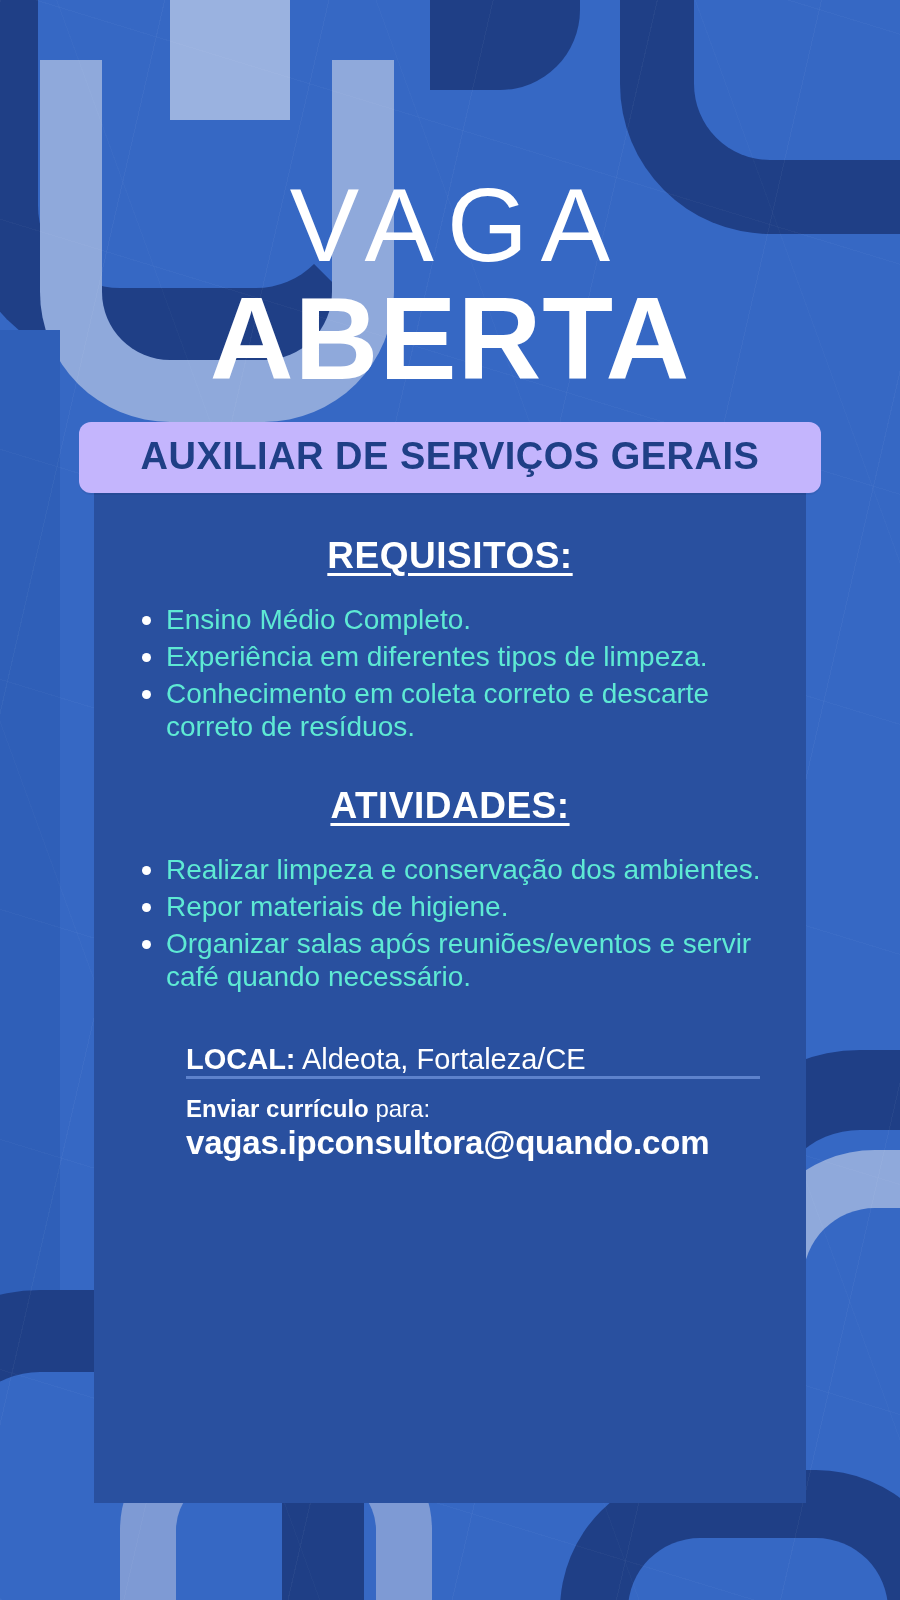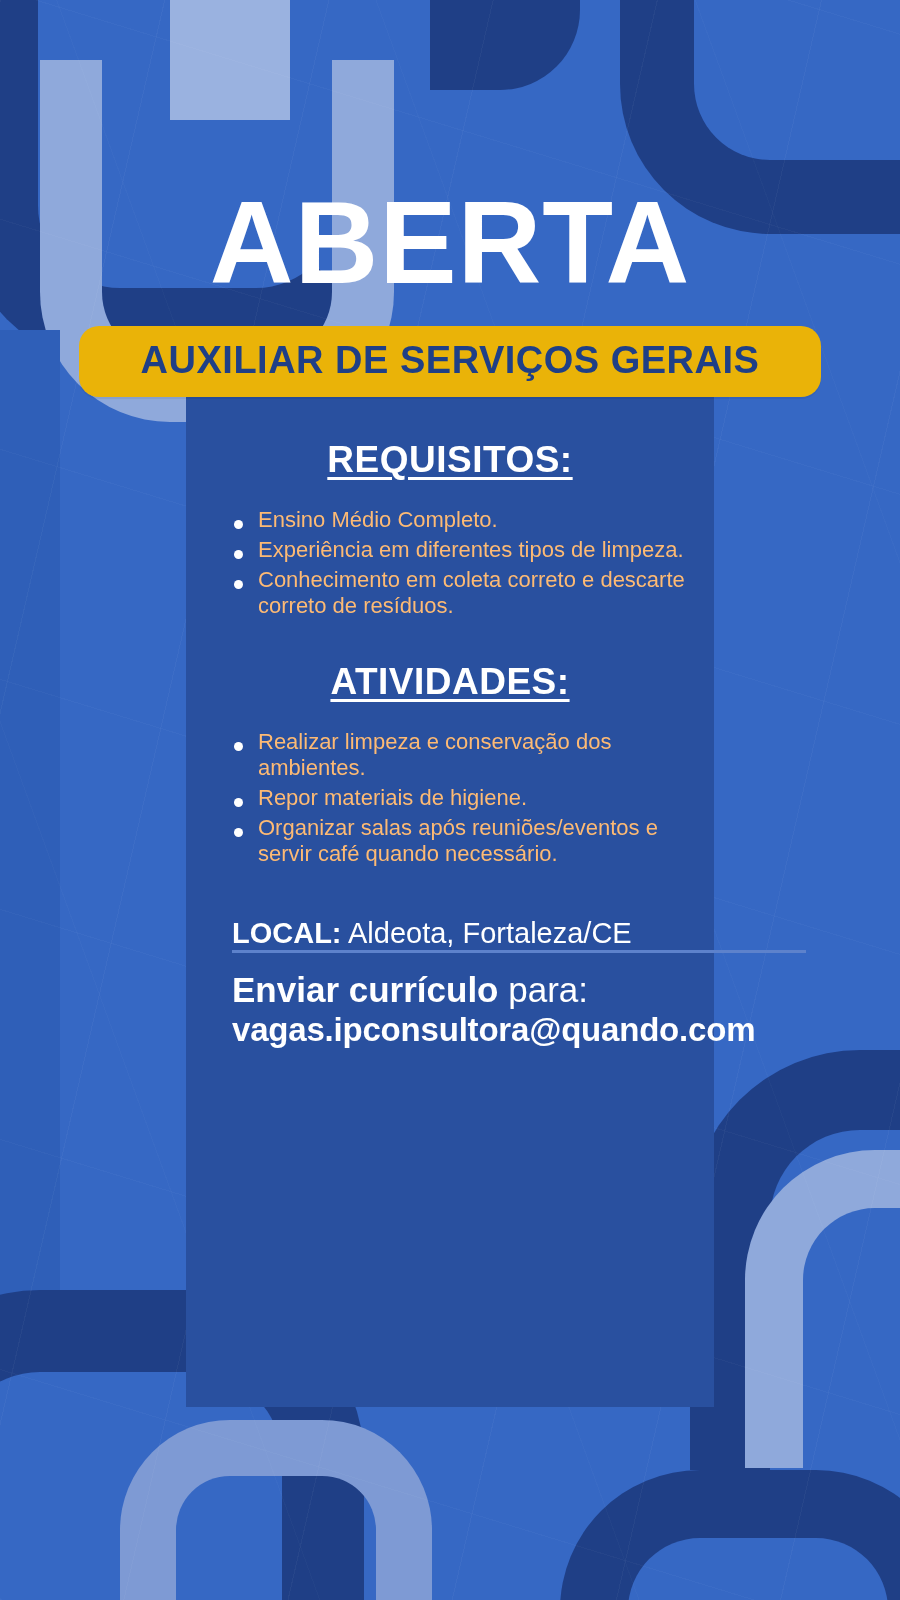--- a/index.html
+++ b/index.html
@@ -165,37 +165,37 @@
     color: #ffffff;
     line-height: 0.95;
     margin-top: 10px;
   }
 
   .role-badge {
     position: relative;
     z-index: 4;
     margin: 28px auto 0;
     width: 742px;
-    background: #eab308;
-    border-radius: 20px;
+    background: #c4b5fd;
+    border-radius: 12px;
     padding: 13px 0 15px;
     color: #1f3f86;
     font-weight: bold;
     font-size: 38px;
     letter-spacing: 0.5px;
     text-align: center;
     box-shadow: 0 2px 0 rgba(0,0,0,0.05);
   }
 
   
   .panel {
     position: relative;
     z-index: 2;
     margin: -30px auto 0;
-    width: 528px;
+    width: 712px;
     min-height: 1040px;
     background: #29509f;
     padding: 72px 0 0;
     box-sizing: border-box;
   }
 
   .section-title {
     text-align: center;
     color: #ffffff;
     font-weight: bold;
@@ -209,22 +209,22 @@
     margin-top: 42px;
   }
 
   ul.items {
     list-style: none;
     margin: 0;
     padding: 0 24px 0 46px;
   }
   ul.items li {
     position: relative;
-    color: #fdba74;
-    font-size: 22px;
+    color: #5eead4;
+    font-size: 28px;
     line-height: 1.18;
     margin-bottom: 4px;
     padding-left: 26px;
   }
   ul.items li::before {
     content: "";
     position: absolute;
     left: 2px;
     top: 13px;
     width: 9px;
@@ -252,21 +252,21 @@
     font-weight: bold;
   }
   .divider {
     height: 3px;
     background: #5d82cc;
     width: 574px;
     margin: 0 0 16px 0;
   }
   .send-line {
     color: #ffffff;
-    font-size: 35px;
+    font-size: 24px;
     line-height: 1.18;
   }
   .send-line .lbl {
     font-weight: bold;
   }
   .email {
     color: #ffffff;
     font-size: 33px;
     font-weight: bold;
     line-height: 1.2;
@@ -287,20 +287,21 @@
     <div class="shape s-edge-left"></div>
     <div class="shape s-r-dark"></div>
     <div class="shape s-r-light"></div>
     <div class="shape s-bl-dark"></div>
     <div class="shape s-bl-light"></div>
     <div class="shape s-b-dark"></div>
     <div class="grain"></div>
   </div>
 
   <div class="header">
+    <div class="title-vaga">VAGA</div>
     <div class="title-aberta">ABERTA</div>
   </div>
 
   <div class="role-badge">AUXILIAR DE SERVIÇOS GERAIS</div>
 
   <div class="panel">
 
     <div class="section-title">REQUISITOS:</div>
     <ul class="items">
       <li>Ensino Médio Completo.</li>

